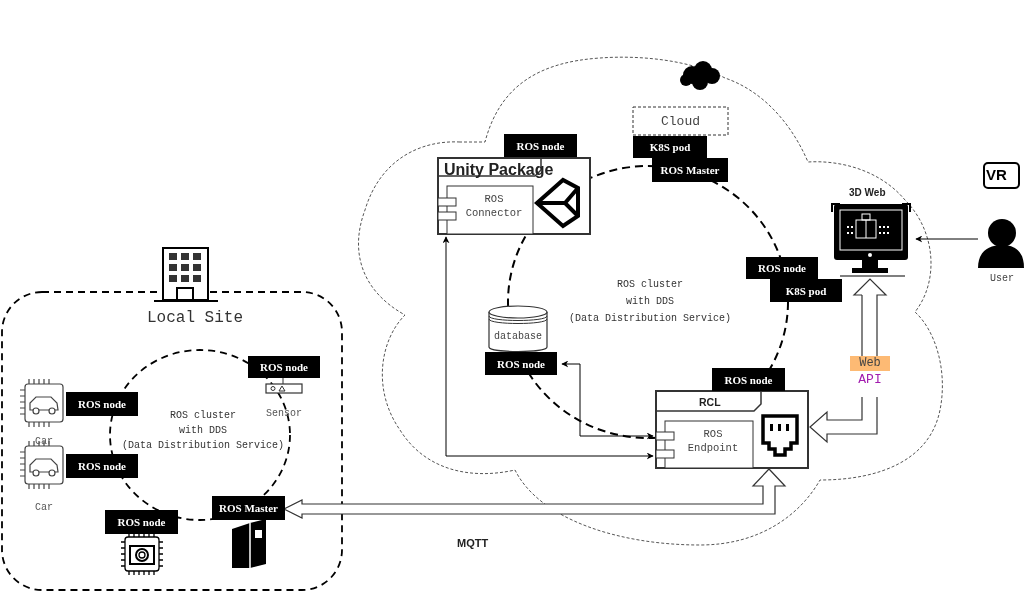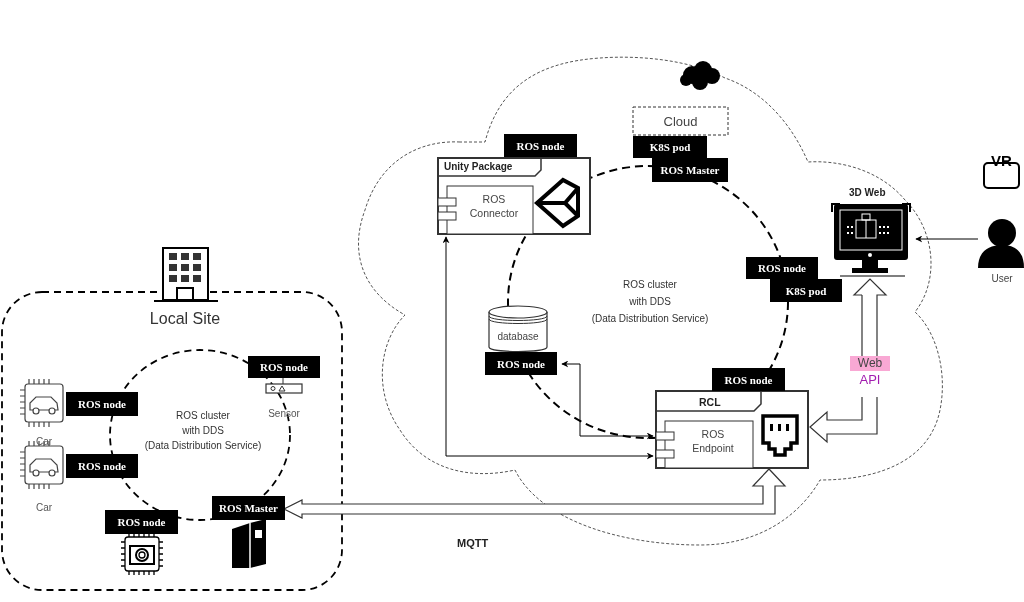--- a/index.html
+++ b/index.html
@@ -1,19 +1,19 @@
 <!DOCTYPE html>
 <html><head>
 <meta charset="utf-8">
 <style>
   html, body { margin: 0; padding: 0; background: #ffffff; }
   body { width: 1024px; height: 602px; position: relative; overflow: hidden; font-family: "Liberation Sans", sans-serif; }
   #canvas { position: absolute; left: 0; top: 0; }
   .blk { position: absolute; background: #000; color: #fff; font-family: Liberation Serif, serif; font-weight: bold; font-size: 11px; display: flex; align-items: center; justify-content: center; white-space: nowrap; }
-  .txt { position: absolute; color: #333; font-family: Liberation Sans, sans-serif; font-size: 11px; text-align: center; white-space: nowrap; line-height: 15px; }
+  .txt { position: absolute; color: #333; font-family: Liberation Mono, monospace; font-size: 11px; text-align: center; white-space: nowrap; line-height: 15px; }
   .label-bold { position: absolute; font-family: "Liberation Sans", sans-serif; font-weight: bold; color: #222; white-space: nowrap; }
 </style>
 </head>
 <body>
 
 <svg id="canvas" width="1024" height="602" viewBox="0 0 1024 602">
   <defs>
     <marker id="arr" viewBox="0 0 10 10" refX="9" refY="5" markerWidth="7" markerHeight="7" orient="auto-start-reverse">
       <path d="M0,0 L10,5 L0,10 L3,5 z" fill="#000"></path>
     </marker>
@@ -191,38 +191,38 @@
 <div class="txt" style="left:260px; top:406px; width:48px; font-size:10px; color:#555;">Sensor</div>
 
 <div class="blk" style="left:105px; top:510px; width:73px; height:24px;">ROS node</div>
 <div class="blk" style="left:212px; top:496px; width:73px; height:24px;">ROS Master</div>
 
 <div class="txt" style="left:633px; top:114px; width:95px; font-size:13px; color:#444;">Cloud</div>
 <div class="blk" style="left:633px; top:136px; width:74px; height:22px;">K8S pod</div>
 <div class="blk" style="left:652px; top:158px; width:76px; height:24px;">ROS Master</div>
 
 <div class="blk" style="left:504px; top:134px; width:73px; height:23px;">ROS node</div>
-<div class="label-bold" style="left:444px; top:161px; font-size:10px;">Unity Package</div>
+<div class="label-bold" style="left:444px; top:161px; font-size:16px;">Unity Package</div>
 <div class="txt" style="left:455px; top:192px; width:78px; font-size:10.5px; color:#444; line-height:14px;">ROS</div>
 <div class="txt" style="left:455px; top:206px; width:78px; font-size:10.5px; color:#444; line-height:14px;">Connector</div>
 
 <div class="txt" style="left:570px; top:277px; width:160px; font-size:10px;">ROS cluster</div>
 <div class="txt" style="left:570px; top:294px; width:160px; font-size:10px;">with DDS</div>
 <div class="txt" style="left:565px; top:311px; width:170px; font-size:10px;">(Data Distribution Service)</div>
 
 <div class="txt" style="left:489px; top:329px; width:58px; font-size:10px; color:#444;">database</div>
 <div class="blk" style="left:485px; top:352px; width:72px; height:23px;">ROS node</div>
 
 <div class="blk" style="left:746px; top:257px; width:72px; height:22px;">ROS node</div>
 <div class="blk" style="left:770px; top:279px; width:72px; height:23px;">K8S pod</div>
 
 <div class="blk" style="left:712px; top:368px; width:73px; height:23px;">ROS node</div>
 <div class="label-bold" style="left:664px; top:396px; font-size:10.5px;margin-left:35px;">RCL</div>
 <div class="txt" style="left:674px; top:427px; width:78px; font-size:10.5px; color:#444; line-height:14px;">ROS</div>
 <div class="txt" style="left:674px; top:441px; width:78px; font-size:10.5px; color:#444; line-height:14px;">Endpoint</div>
 
 <div class="label-bold" style="left:849px; top:187px; font-size:10px;">3D Web</div>
-<div class="label-bold" style="left:986px; top:152px; width:31px; text-align:center; font-size:15px; color:#000;">VR</div>
+<div class="label-bold" style="left:986px; top:166px; width:31px; font-size:15px; color:#000;">VR</div>
 <div class="txt" style="left:982px; top:271px; width:40px; font-size:10px; color:#444;">User</div>
 
-<div class="txt" style="left:850px; top:356px; width:40px; font-size:12px; color:#444; background:#f9a8d4;">Web</div>
+<div class="txt" style="left:850px; top:356px; width:40px; font-size:12px; color:#444; background:#fdba74;">Web</div>
 <div class="txt" style="left:850px; top:372px; width:40px; font-size:13px; color:#a21caf; background:#fff;">API</div>
 <div class="label-bold" style="left:457px; top:537px; font-size:11px;">MQTT</div>
 
 </body></html>

